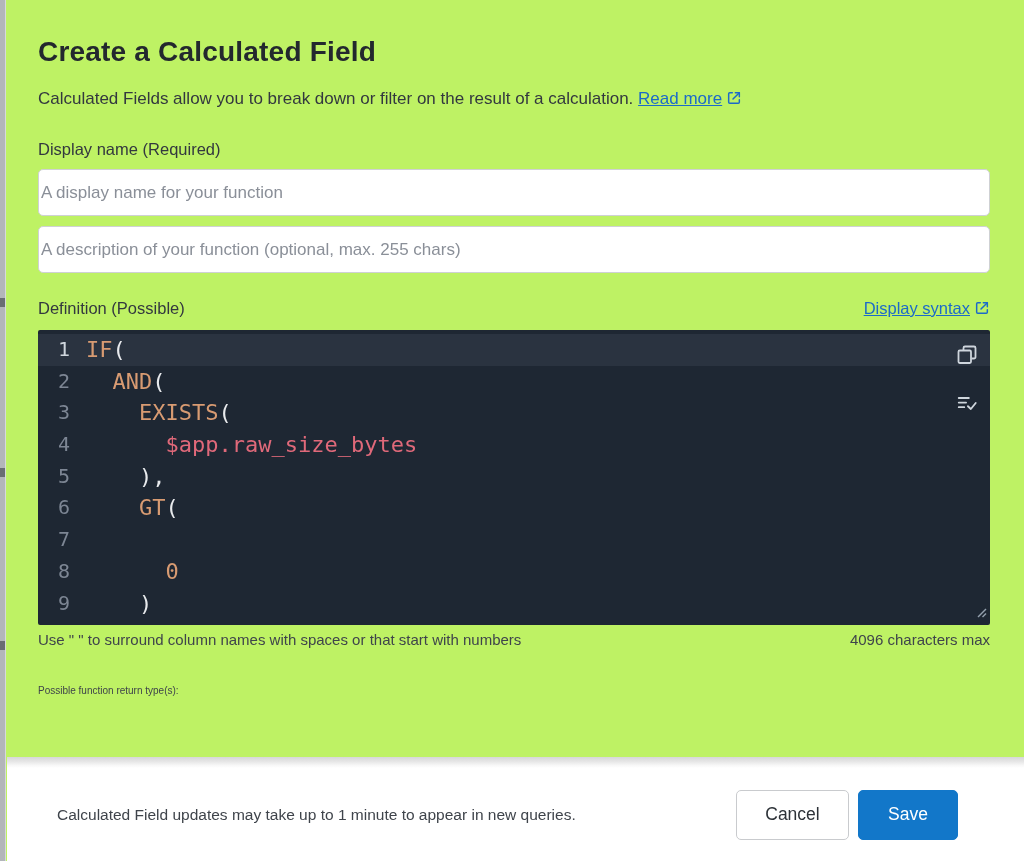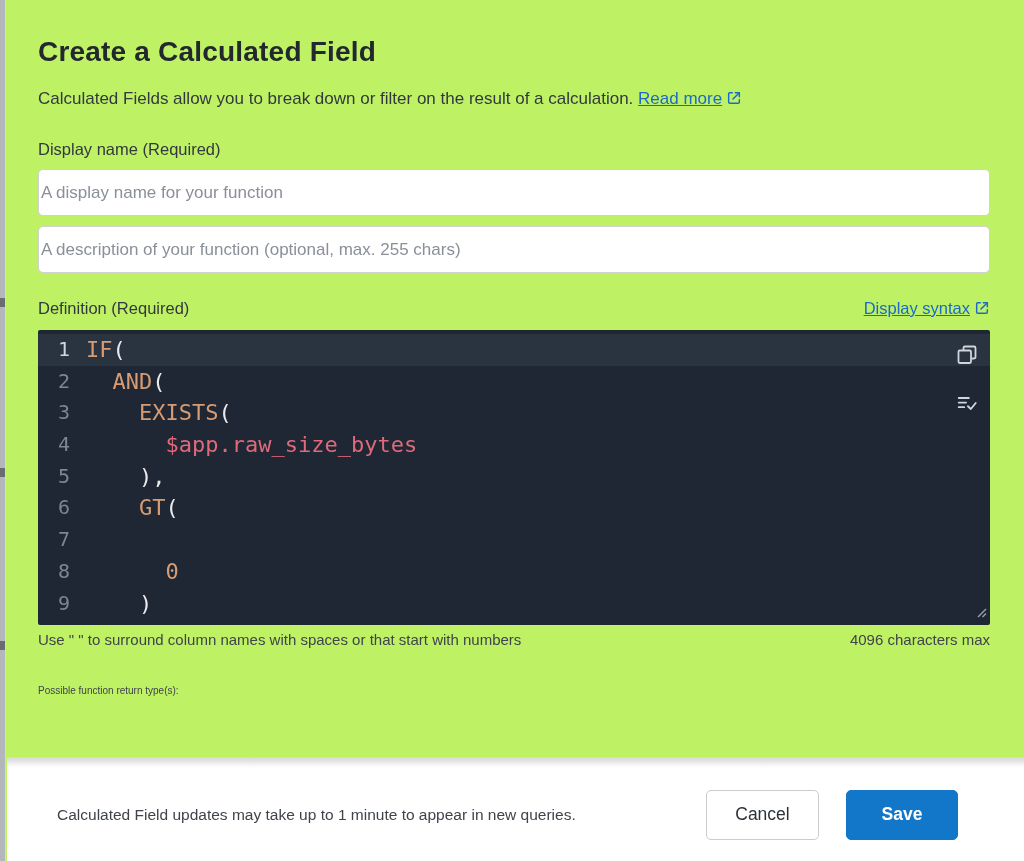--- a/index.html
+++ b/index.html
@@ -91,30 +91,30 @@
     background:linear-gradient(180deg,#d7d7d7 0%, #e6e6e6 40%, #f7f7f7 75%, #ffffff 100%);
   }
 
   
   .footer {
     position:absolute; left:7px; right:0; bottom:0; height:93px;
     background:#ffffff;
     display:flex; align-items:center;
   }
   .footer-note { margin-left:50px; font-size:15.5px; color:#3f444b; }
-  .footer-buttons { margin-left:auto; margin-right:66px; display:flex; gap:27px;padding-left:33px; }
+  .footer-buttons { margin-left:auto; margin-right:66px; display:flex; gap:9px;padding-left:33px; }
   .btn {
     height:50px; border-radius:5px; font-family:"Liberation Sans",sans-serif;
     font-size:17.5px; cursor:pointer;
   }
   .btn-cancel {
     width:113px; background:#ffffff; border:1px solid #c9cbce; color:#2d3238; font-weight:500;
   }
   .btn-save {
-    width:112px; background:var(--save); border:1px solid var(--save); color:#ffffff; font-weight:bold;
+    width:100px; background:var(--save); border:1px solid var(--save); color:#ffffff; font-weight:normal;
   }
 </style>
 </head>
 <body>
 
 <div class="frame">
 
   <div class="page-edge">
     <span class="speck" style="top:298px"></span>
     <span class="speck" style="top:468px"></span>
@@ -131,21 +131,21 @@
             <path d="M20 4l-9.5 9.5"></path>
           </svg></span>
     </p>
 
     <div class="field-label lbl-display">Display name (Required)</div>
     <input class="text-input" type="text" placeholder="A display name for your function" style="">
 
     <input class="text-input" type="text" placeholder="A description of your function (optional, max. 255 chars)" style="">
 
     <div class="def-row">
-      <div class="field-label">Definition (Required)</div>
+      <div class="field-label">Definition (Possible)</div>
       <div>
         <a href="#"><span>Display syntax</span></a><span class="ext-icon"><svg width="16" height="16" viewBox="0 0 24 24" fill="none" stroke="#1b6ac9" stroke-width="2.2" stroke-linecap="round" stroke-linejoin="round">
               <path d="M9.5 4H5.6A1.6 1.6 0 0 0 4 5.6v12.8A1.6 1.6 0 0 0 5.6 20h12.8a1.6 1.6 0 0 0 1.6-1.6V14.5"></path>
               <path d="M14 4h6v6"></path>
               <path d="M20 4l-9.5 9.5"></path>
             </svg></span>
       </div>
     </div>
 
     <div class="editor">

